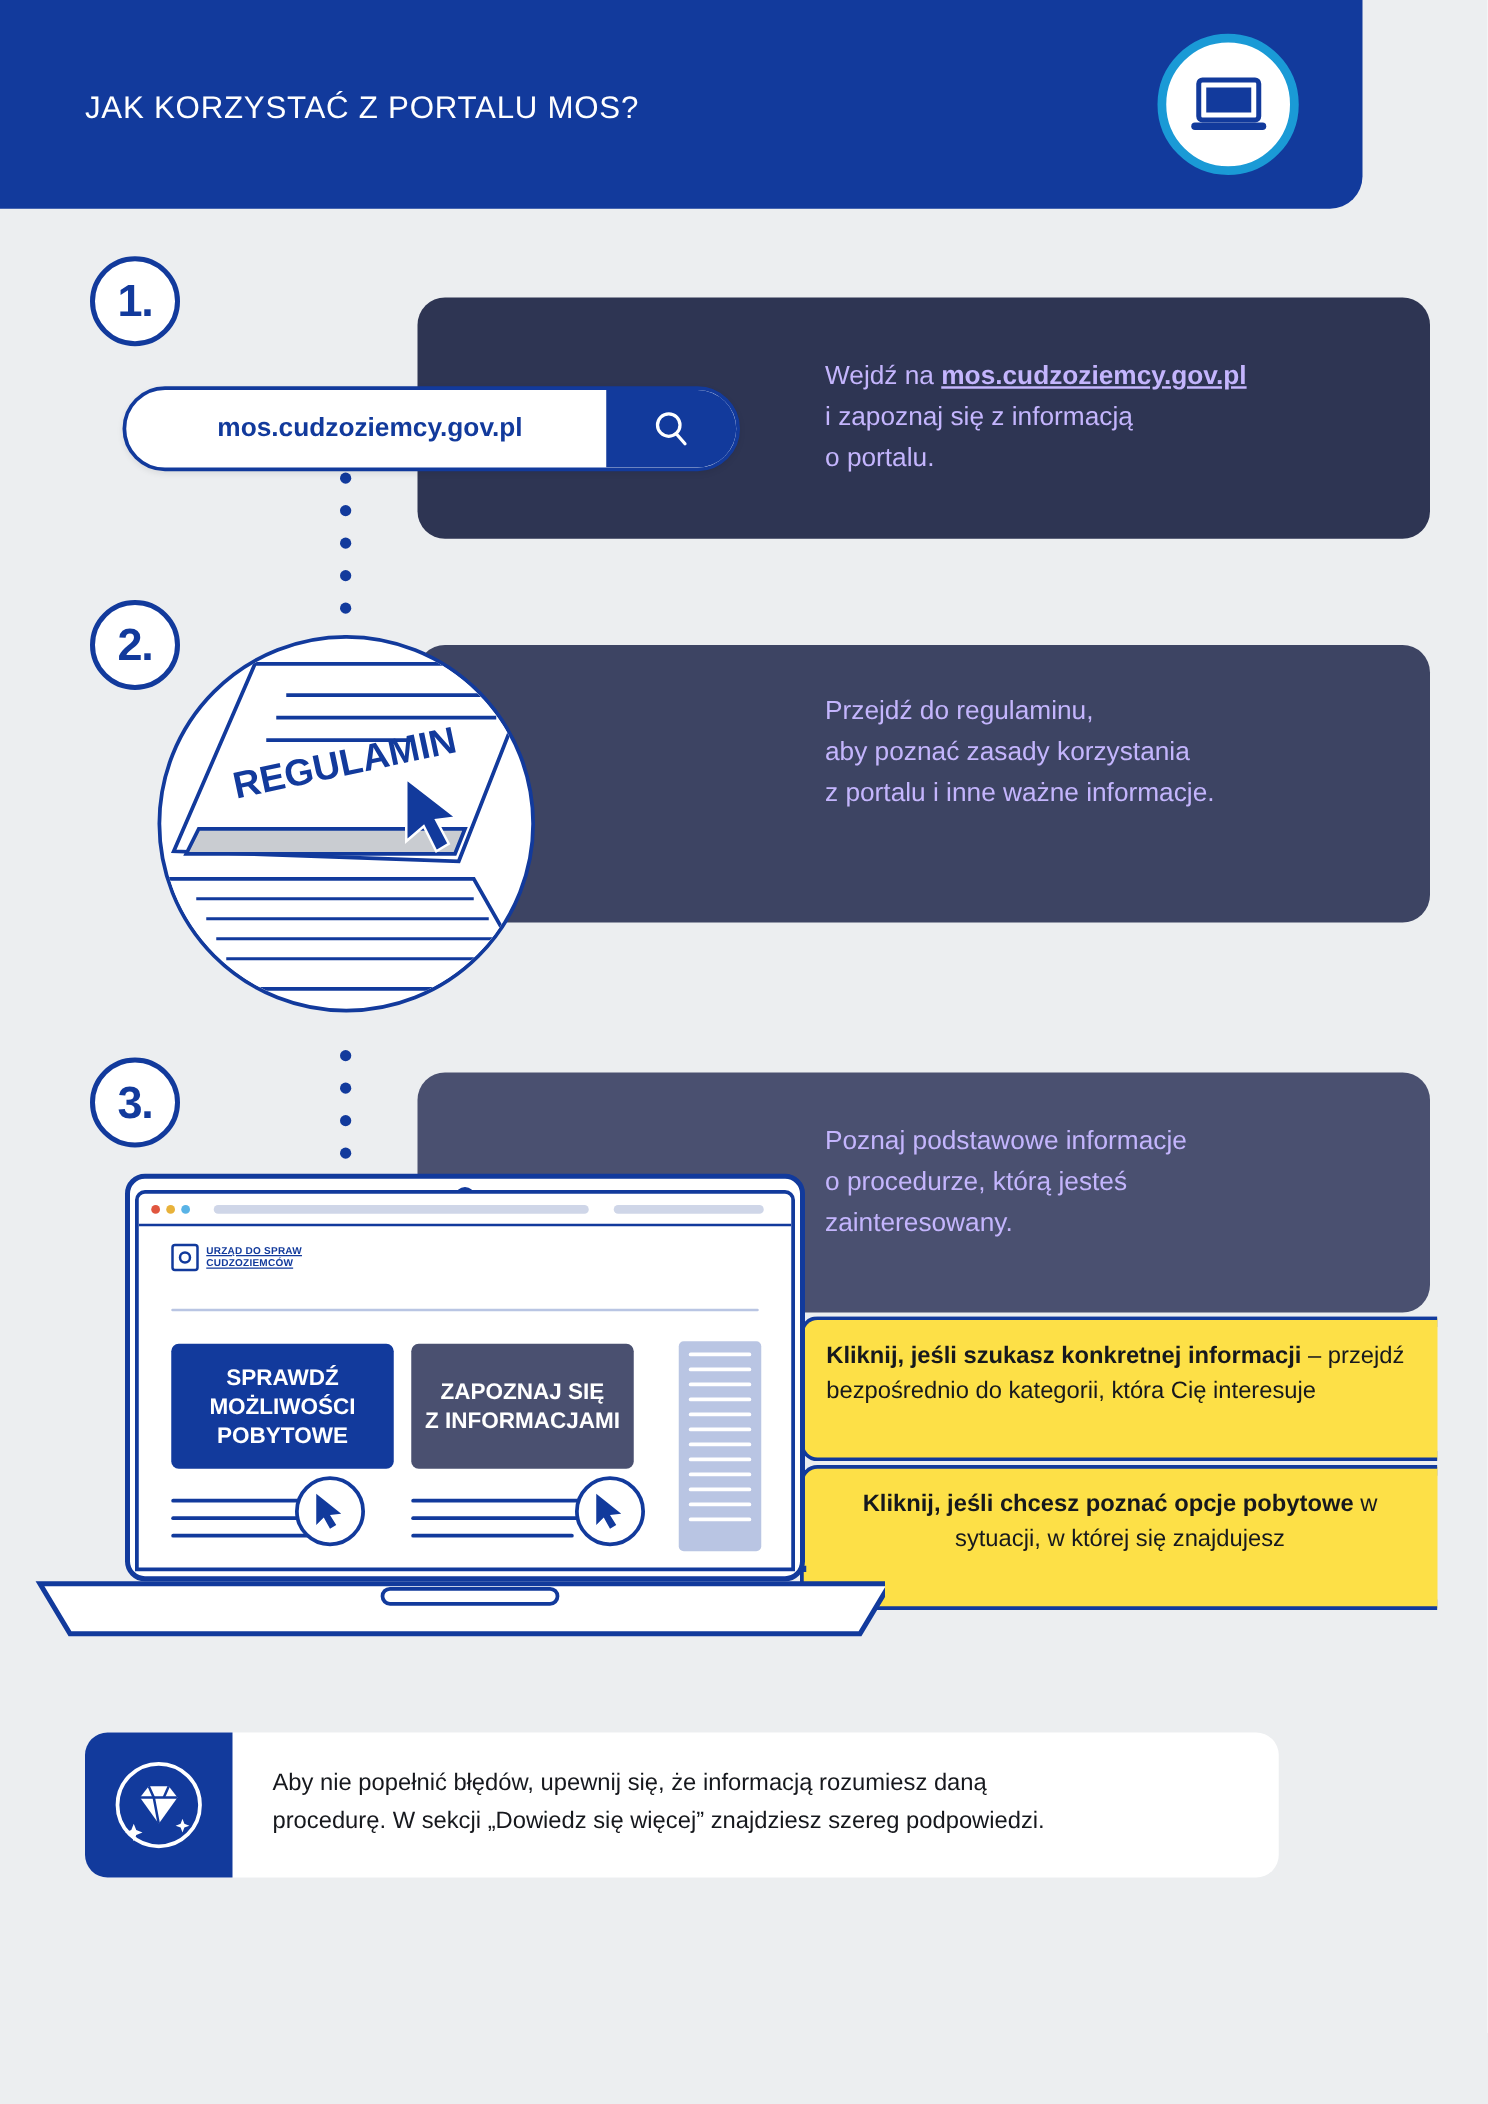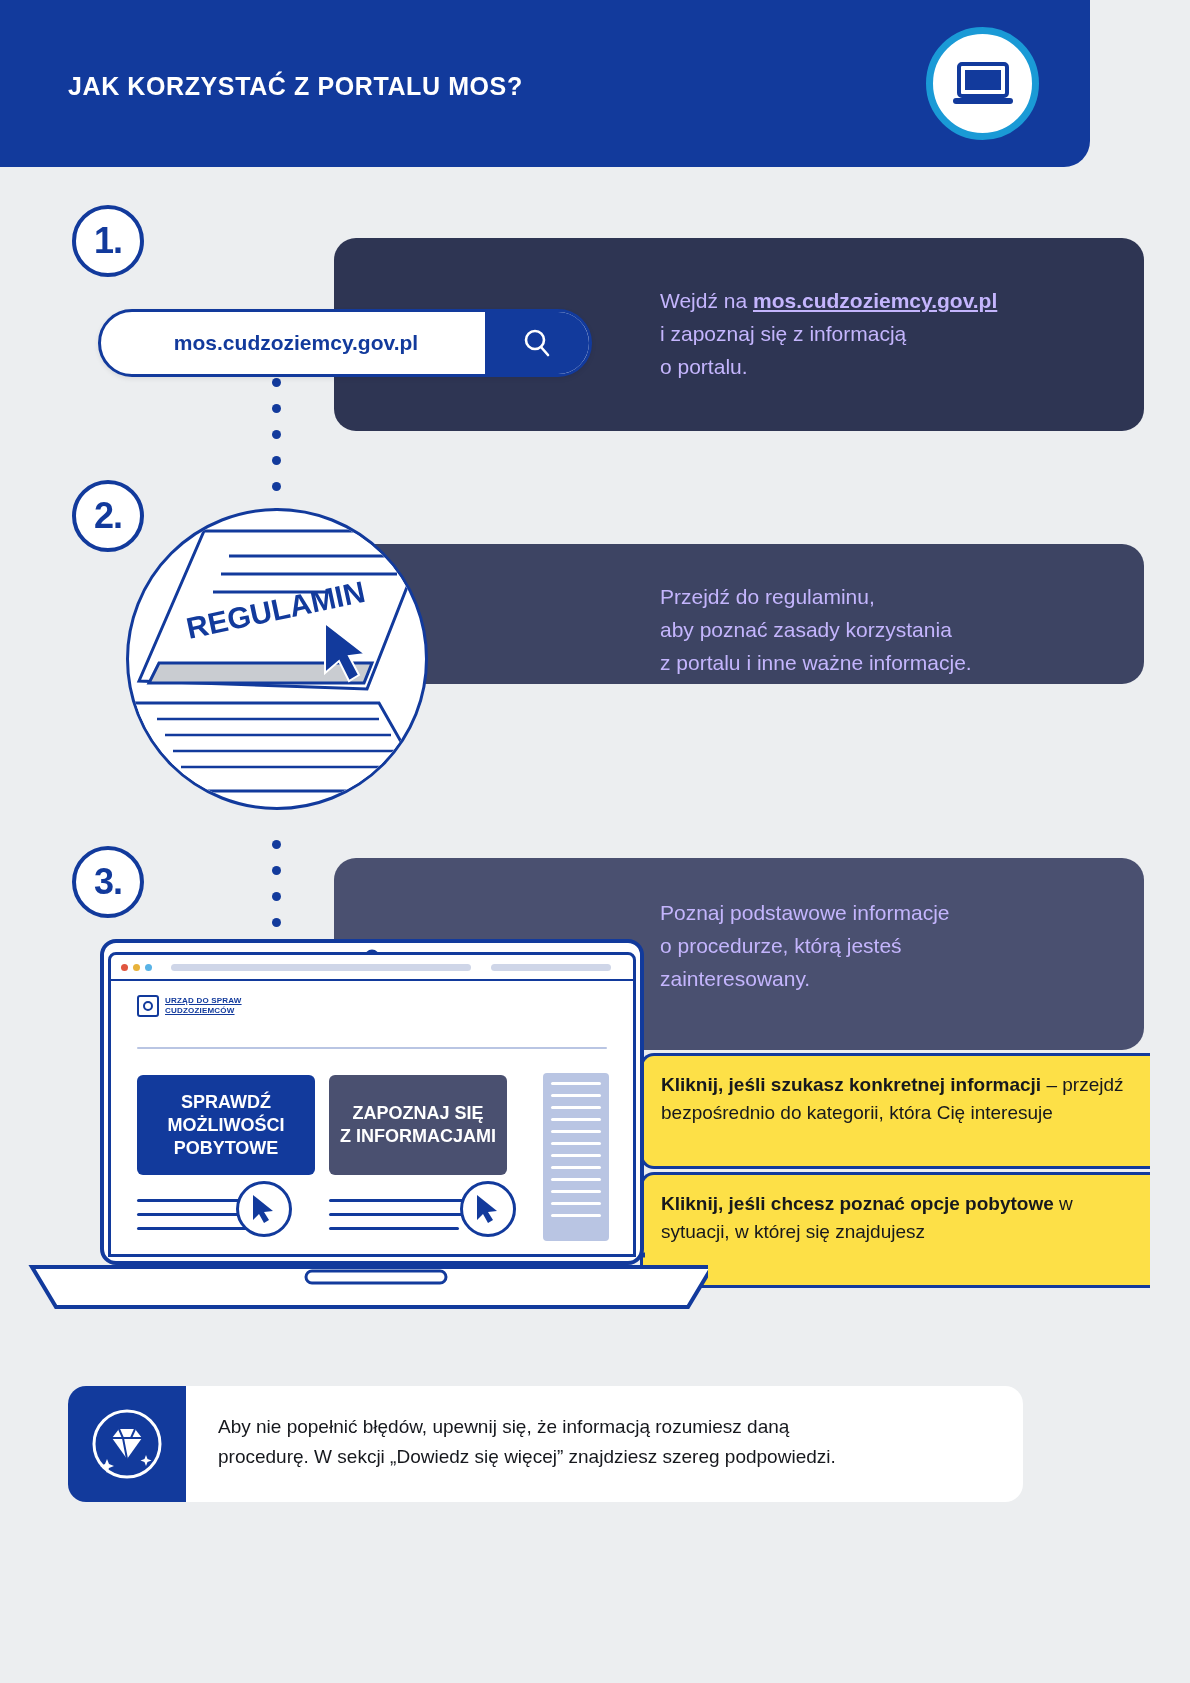--- a/index.html
+++ b/index.html
@@ -29,21 +29,21 @@
     width: 1090px;
     height: 167px;
     background: #123a9c;
     border-bottom-right-radius: 26px;
   }
   .header-title {
     position: absolute;
     left: 68px;
     top: 72px;
     font-size: 25px;
-    font-weight: bold;
+    font-weight: normal;
     letter-spacing: 0.6px;
     color: #ffffff;
   }
   .header-badge {
     position: absolute;
     left: 926px;
     top: 27px;
     width: 113px;
     height: 113px;
     border-radius: 50%;
@@ -105,23 +105,23 @@
     color: #ffffff;
   }
   #panel-1 {
     left: 334px;
     top: 238px;
     width: 810px;
     height: 193px;
   }
   #panel-2 {
     left: 334px;
-    top: 544px;
+    top: 516px;
     width: 810px;
-    height: 140px;
+    height: 222px;
     background: #3d4463;
   }
   #panel-3 {
     left: 334px;
     top: 858px;
     width: 810px;
     height: 192px;
     background: #4a5070;
   }
   .panel-text {
@@ -331,20 +331,21 @@
     border-bottom-right-radius: 0;
   }
   #callout-2 {
     left: 640px;
     top: 1172px;
     width: 510px;
     height: 116px;
     border-right: none;
     border-top-right-radius: 0;
     border-bottom-right-radius: 0;
+    text-align: center;
   }
   .callout-text {
     position: absolute;
     left: 18px;
     top: 15px;
     width: 470px;
   }
   .callout-text b { font-weight: bold; }
 
   

